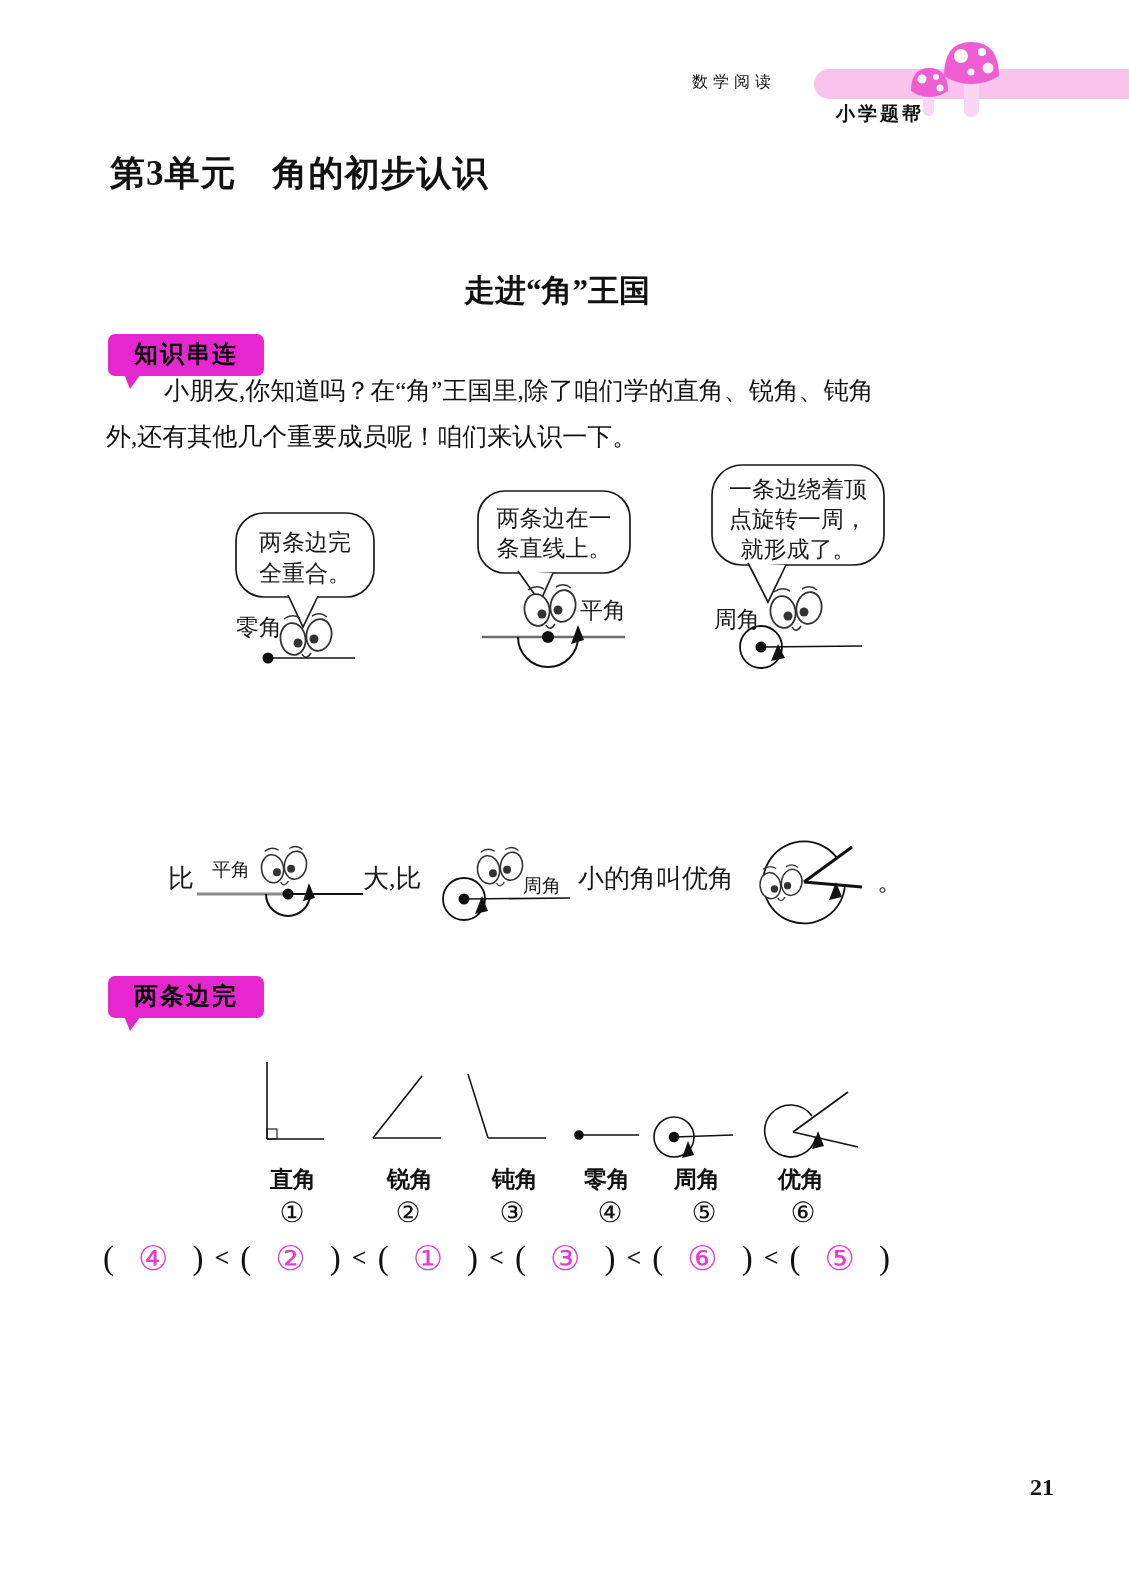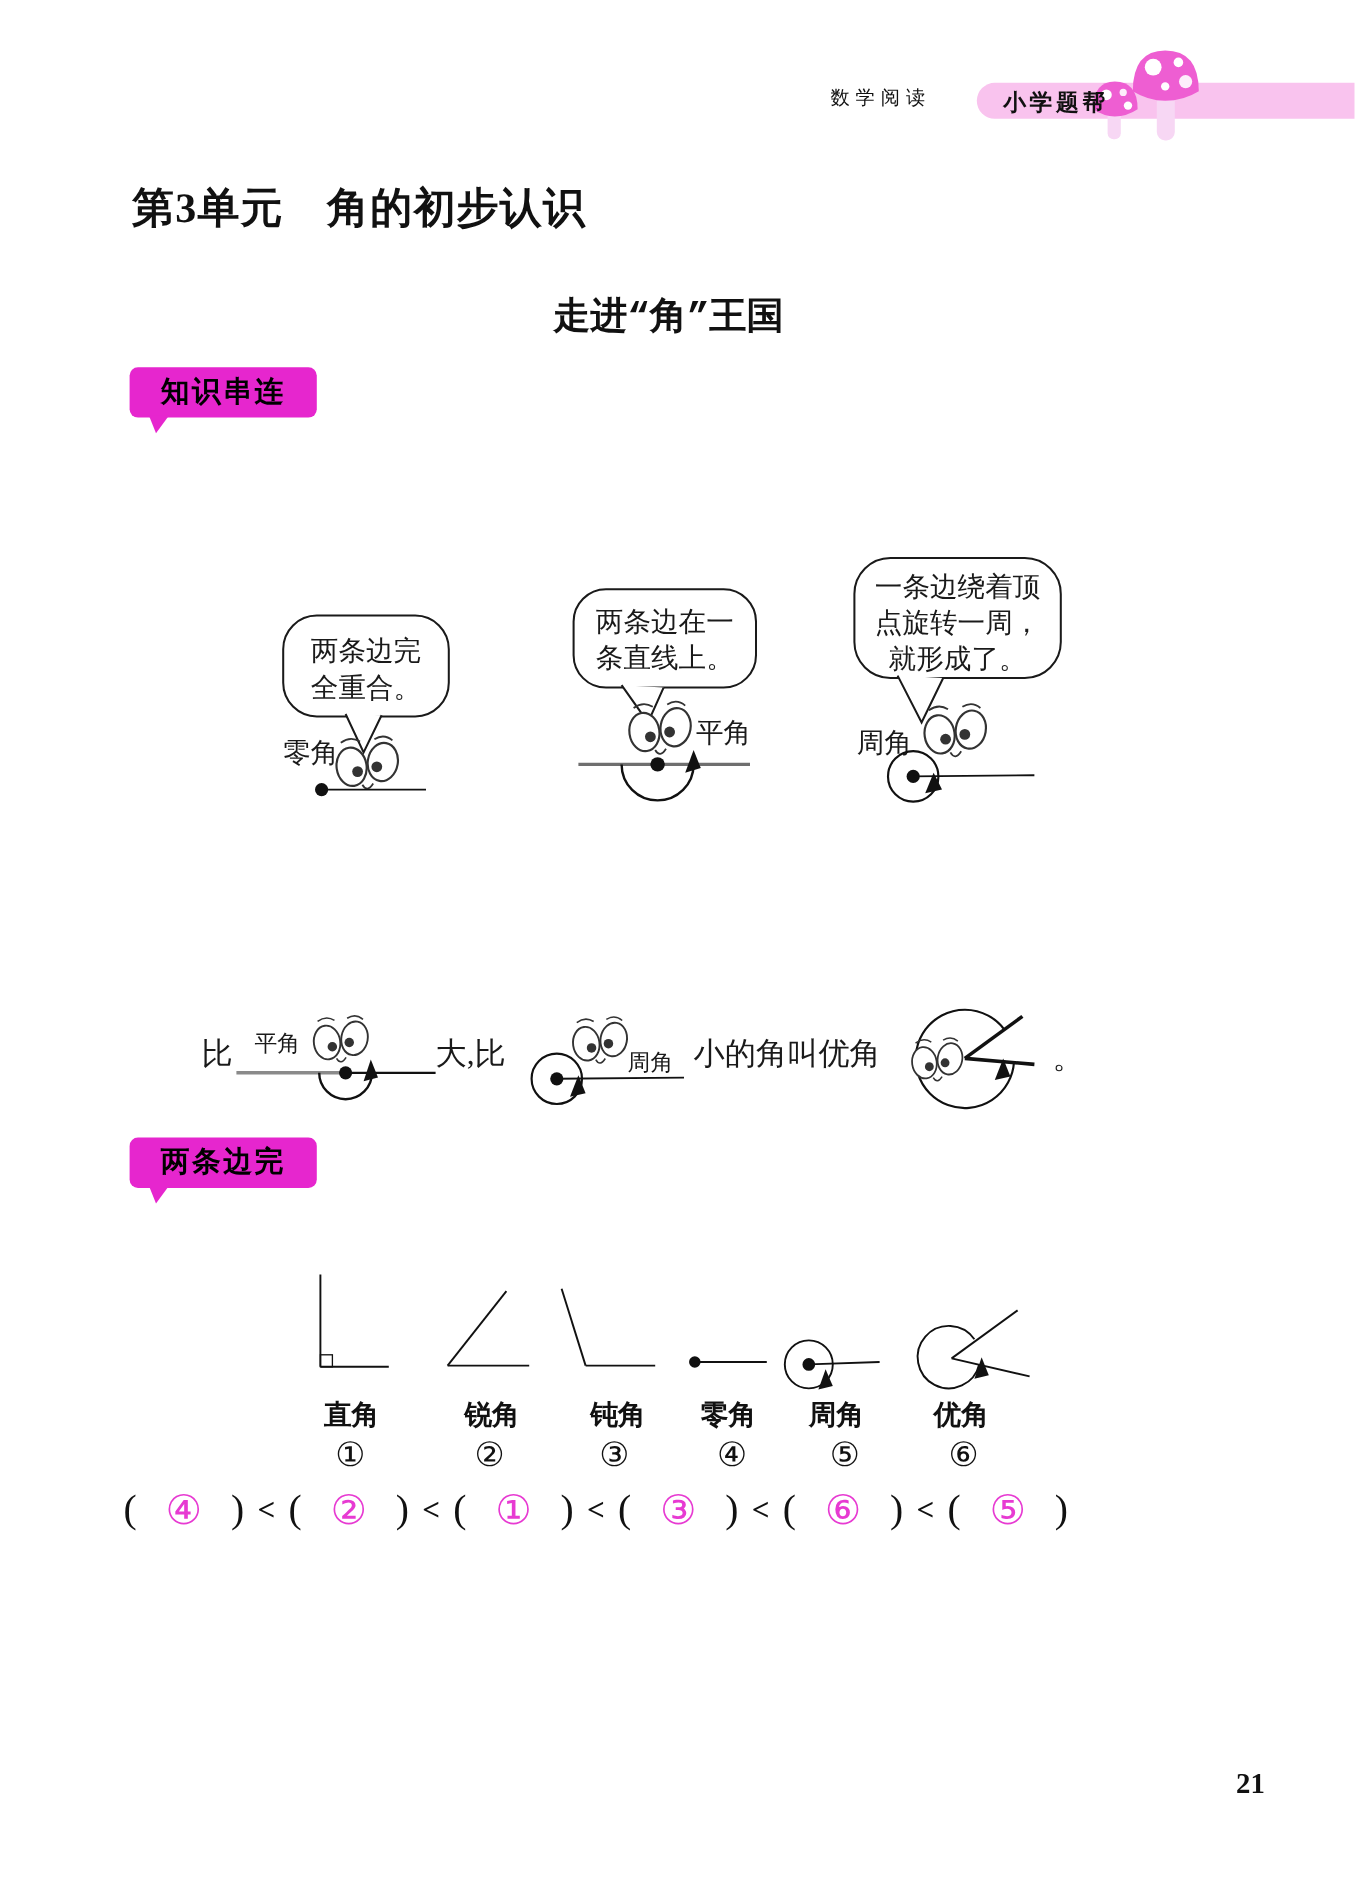--- a/index.html
+++ b/index.html
@@ -1,20 +1,20 @@
 <!DOCTYPE html>
 <html><head>
 <meta charset="utf-8">
 <style>
   html,body{margin:0;padding:0;background:#fff;}
   #page{
     position:relative;width:1129px;height:1571px;background:#fff;overflow:hidden;
     font-family:"Liberation Serif","DejaVu Serif",serif;color:#111;
   }
-  .sans{font-family:Liberation Mono, monospace;}
+  .sans{font-family:Liberation Serif, serif;margin-top:28px;}
 
   
   .header-category{position:absolute;left:692px;top:72px;font-size:16px;letter-spacing:5px;}
   .header-bar{position:absolute;left:814px;top:69px;width:315px;height:30px;
     background:#f9c3ee;border-radius:16px 0 0 16px;}
   .brand{position:absolute;left:836px;top:73px;font-size:19px;font-weight:bold;
     letter-spacing:3px;z-index:3;}
   .mushrooms{position:absolute;left:898px;top:30px;z-index:2;}
 
   
@@ -79,20 +79,24 @@
     <circle cx="24" cy="49" r="4.5" fill="#fff"></circle>
     <circle cx="38" cy="47" r="3" fill="#fdeefb"></circle>
     <circle cx="42" cy="58" r="3.5" fill="#fff"></circle>
   </svg>
 
   <div class="page-title">第3单元　角的初步认识</div>
   <div class="subtitle sans">走进“角”王国</div>
 
   <div class="badge sans" id="badge-knowledge">知识串连</div>
 
+  <div class="intro">
+    <div class="l1">小朋友,你知道吗？在“角”王国里,除了咱们学的直角、锐角、钝角</div>
+    <div class="l2">外,还有其他几个重要成员呢！咱们来认识一下。</div>
+  </div>
 
   <svg id="fig-bubbles" class="fig" width="1129" height="235" viewBox="0 0 1129 235">
     <defs>
       <g id="face" stroke="#333" fill="none" stroke-width="1.8">
         <ellipse cx="-13" cy="2" rx="12.5" ry="16" transform="rotate(-8 -13 2)" fill="#fff"></ellipse>
         <ellipse cx="13" cy="-2" rx="12.5" ry="16" transform="rotate(10 13 -2)" fill="#fff"></ellipse>
         <circle cx="-8" cy="6" r="4.5" fill="#333" stroke="none"></circle>
         <circle cx="8" cy="2" r="4.5" fill="#333" stroke="none"></circle>
         <path d="M -22,-18 Q -14,-24 -6,-19" stroke-width="1.5"></path>
         <path d="M 6,-21 Q 14,-26 21,-20" stroke-width="1.5"></path>

